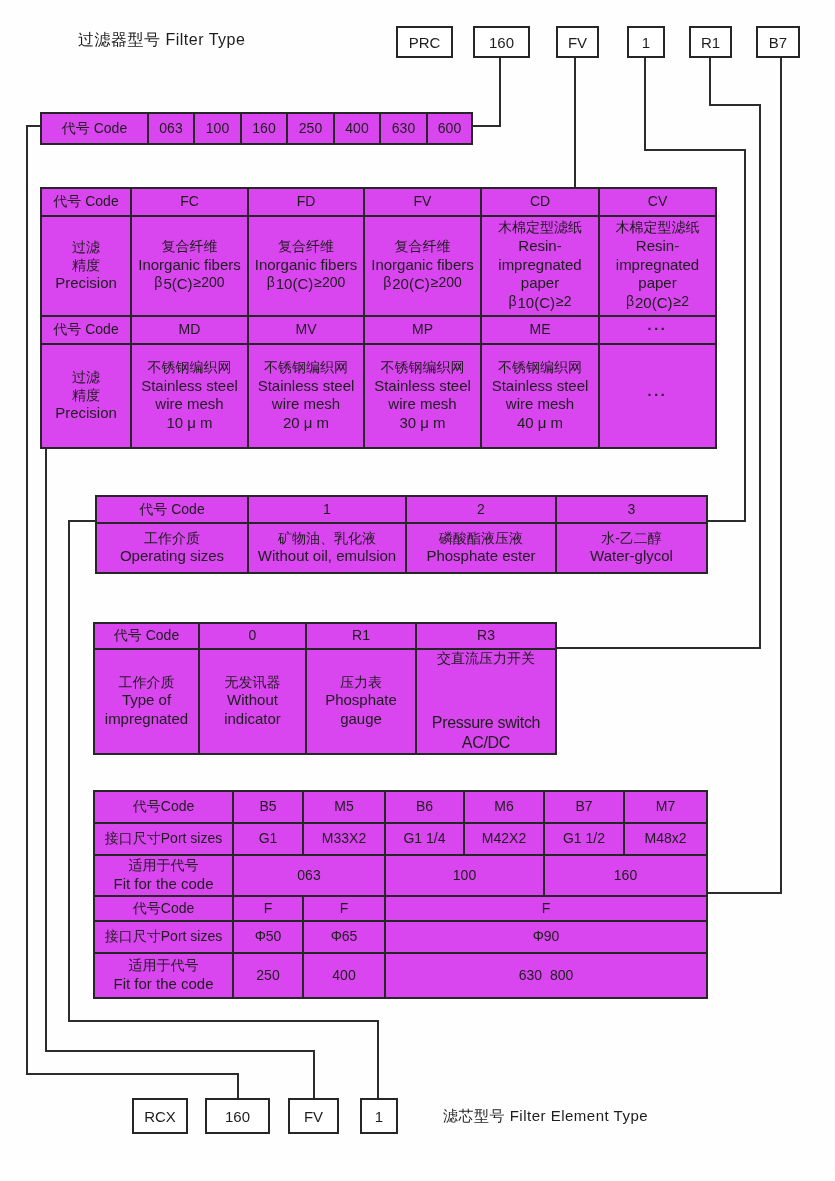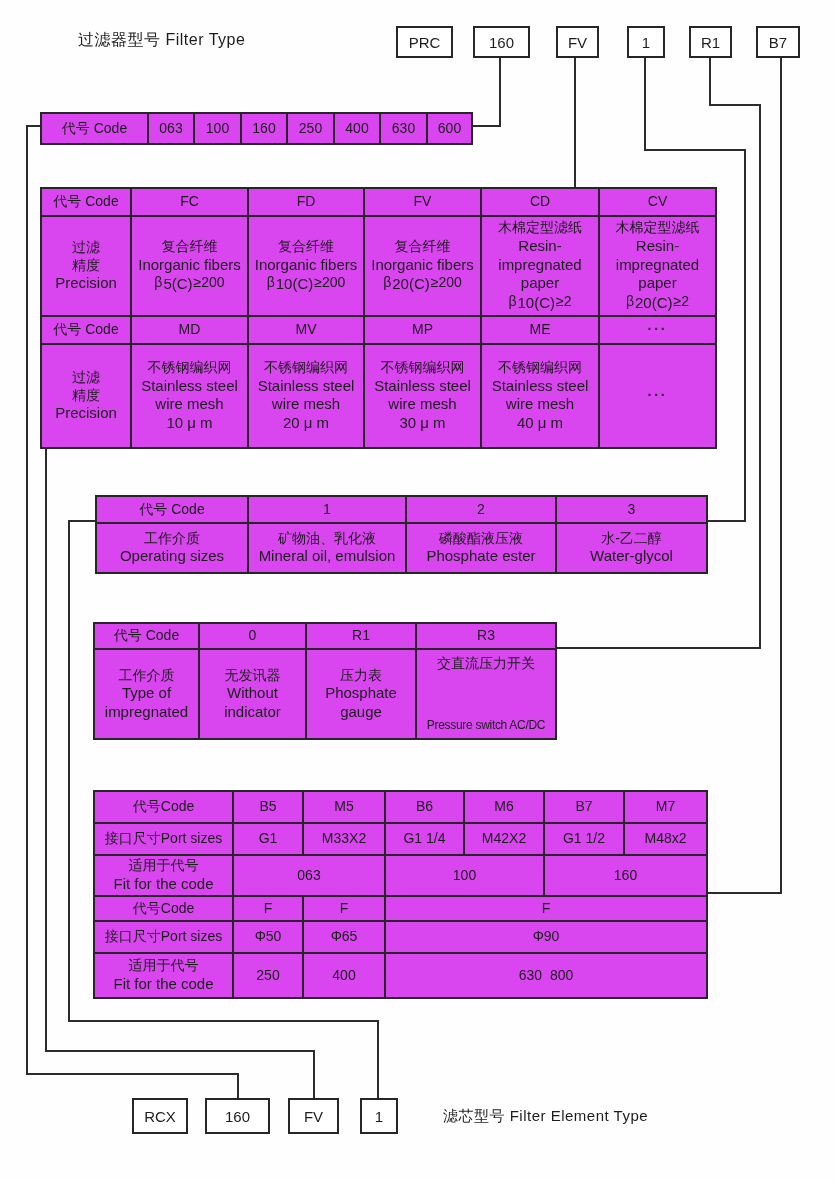--- a/index.html
+++ b/index.html
@@ -16,21 +16,21 @@
   .ln { position:absolute; background:#2c2c2c; }
   table.t { position:absolute; border-collapse:collapse; table-layout:fixed; background:#d946ef; }
   table.t td {
     border:2px solid #262626; text-align:center; vertical-align:middle;
     padding:0 2px; font-size:14px; line-height:1.25; color:#1d1d1d; overflow:hidden;
   }
   .zh { font-size:14px; }
   .en { font-size:15px; }
   .beta { font-size:14px; }
   .sub { font-size:15px; vertical-align:-2px; padding:0 1px; }
-  .cond { font-size:12px; letter-spacing:-0.3px;margin-top:45px; }
+  .cond { font-size:16px; letter-spacing:-0.3px;margin-top:45px; }
   .dots { font-size:16px; letter-spacing:2px; font-weight:bold; }
   .pre { white-space:pre;margin-top:20px; }
 </style>
 </head>
 <body>
 
 <div class="page">
 
   <div class="ln" style="left:499px;top:58px;width:2px;height:69px;"></div>
   <div class="ln" style="left:467px;top:125px;width:34px;height:2px;"></div>
@@ -210,21 +210,21 @@
       <td>2</td>
       <td>3</td>
     </tr>
     <tr style="height:50px;">
       <td>
         <div class="zh">工作介质</div>
         <div class="en">Operating sizes</div>
       </td>
       <td>
         <div class="zh">矿物油、乳化液</div>
-        <div class="en">Mineral oil, emulsion</div>
+        <div class="en">Without oil, emulsion</div>
       </td>
       <td>
         <div class="zh">磷酸酯液压液</div>
         <div class="en">Phosphate ester</div>
       </td>
       <td>
         <div class="zh">水-乙二醇</div>
         <div class="en">Water-glycol</div>
       </td>
     </tr>

